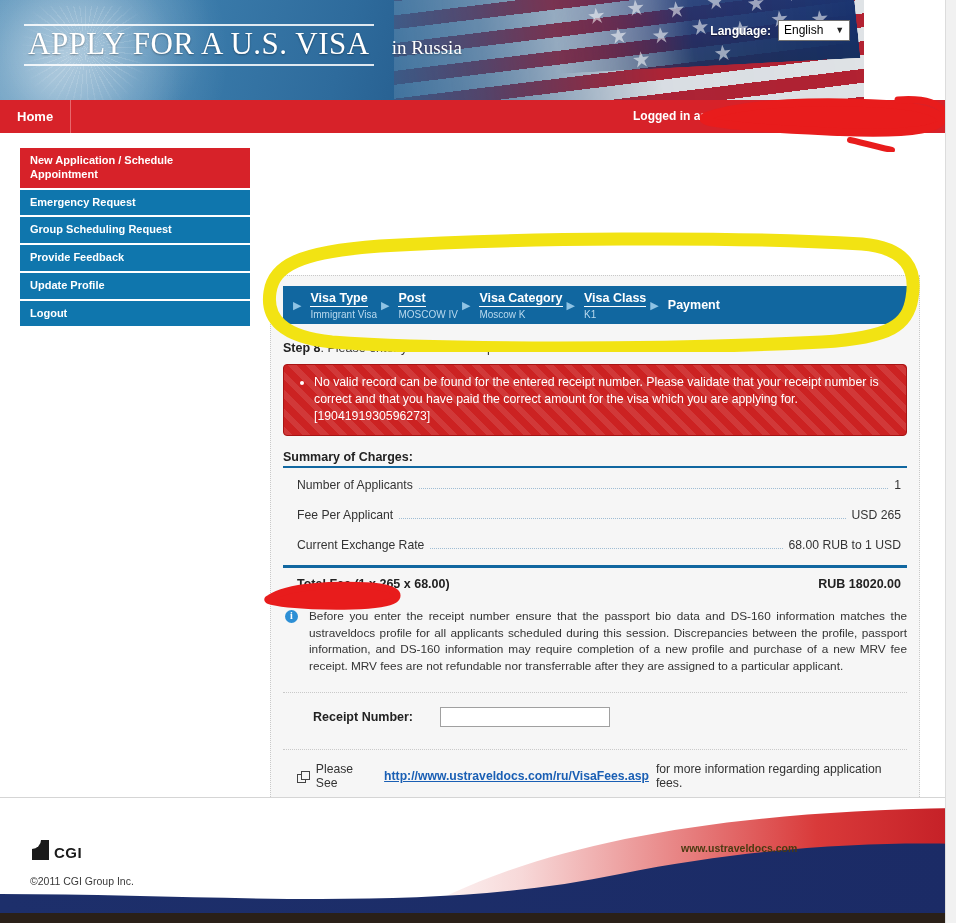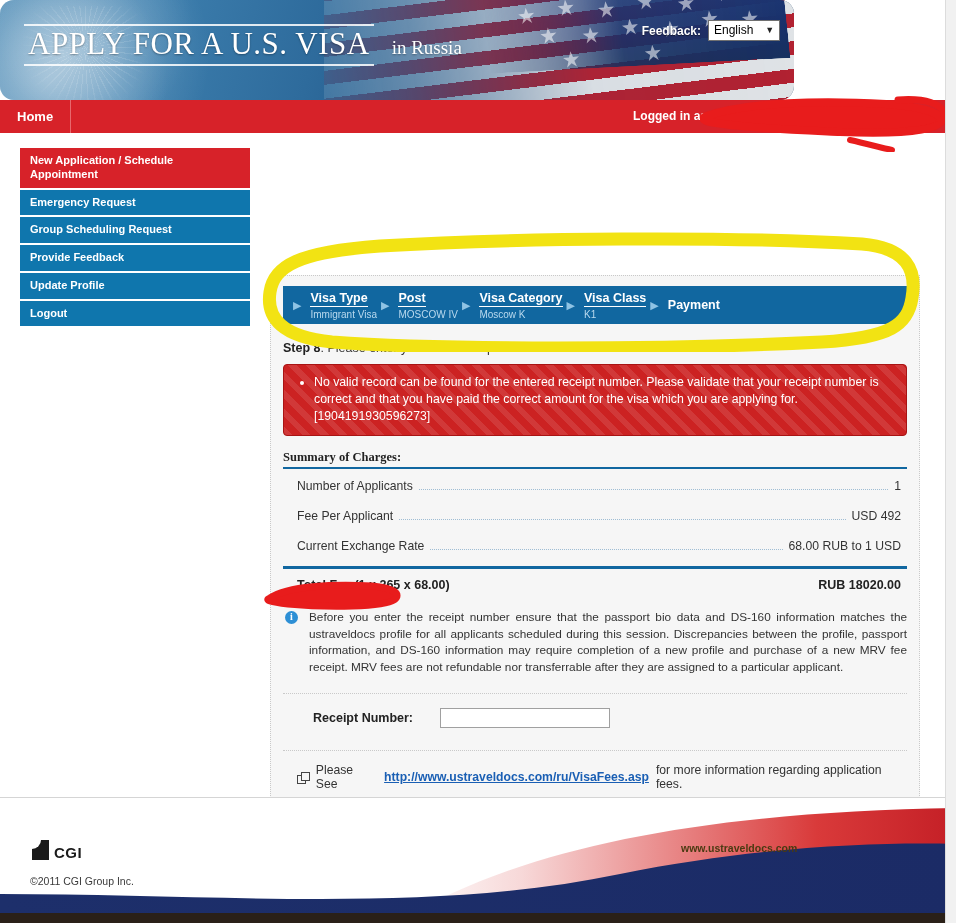--- a/index.html
+++ b/index.html
@@ -13,24 +13,23 @@
   #page {
     position: relative;
     width: 956px; height: 923px;
     background: #ffffff;
     overflow: hidden;
   }
 
   
   .banner {
     position: relative;
-    width: 794px; height: 100px;
+    width: 864px; height: 100px;
     overflow: hidden;
     background: linear-gradient(105deg, #4a89b4 0%, #3d7fae 18%, #2e6b9c 40%, #1d4f80 62%, #16406d 80%, #123a63 100%);
-    border-radius: 14px;
   }
   .banner .sky {
     position: absolute; inset: 0;
     background:
       radial-gradient(circle at 8% 55%, rgba(255,255,255,0.38) 0%, rgba(255,255,255,0.14) 9%, rgba(255,255,255,0) 20%),
       radial-gradient(circle at 6% 80%, rgba(255,255,255,0.30) 0%, rgba(255,255,255,0) 16%),
       radial-gradient(circle at 12% 30%, rgba(255,255,255,0.18) 0%, rgba(255,255,255,0) 14%);
   }
   .banner .fw-burst {
     position: absolute;
@@ -199,21 +198,21 @@
   }
   .errbox ul { margin: 0; padding: 0 0 0 18px; }
   .errbox li {
     color: #ffffff; font-size: 12.3px; line-height: 17px;
     list-style: disc;
   }
 
   
   .summary-title {
     margin-top: 14px; margin-bottom: 2px;
-    font-size: 12.5px; font-weight: bold; color: #222; font-family: Liberation Serif, serif;
+    font-size: 12.5px; font-weight: bold; color: #222;
   }
   .rule-top {
     border-top: 2px solid #1167a0;
     margin-bottom: 2px;
   }
   .sumrow {
     display: flex; align-items: baseline;
     font-size: 12.2px; color: #333;
     padding: 8px 6px 8px 14px;
   }
@@ -378,21 +377,21 @@
         </g>
       </svg>
     </div>
 
     <div class="title-wrap">
       <div class="vtitle">APPLY FOR A U.S. VISA</div>
       <div class="vsub">in  Russia</div>
     </div>
 
     <div class="lang-wrap">
-      <span>Feedback:</span>
+      <span>Language:</span>
       <div class="lang-select">
         <span>English</span>
         <span class="caret">▼</span>
       </div>
     </div>
   </div>
 
   <div class="navbar">
     <div class="home">Home</div>
     <div class="loggedin">Logged in as</div>
@@ -462,21 +461,21 @@
       <div class="rule-top"></div>
 
       <div class="sumrow">
         <span>Number of Applicants</span>
         <span class="leader"></span>
         <span class="val">1</span>
       </div>
       <div class="sumrow">
         <span>Fee Per Applicant</span>
         <span class="leader"></span>
-        <span class="val">USD 492</span>
+        <span class="val">USD 265</span>
       </div>
       <div class="sumrow">
         <span>Current Exchange Rate</span>
         <span class="leader"></span>
         <span class="val">68.00 RUB to 1 USD</span>
       </div>
 
       <div class="double-rule"></div>
 
       <div class="totalrow">

